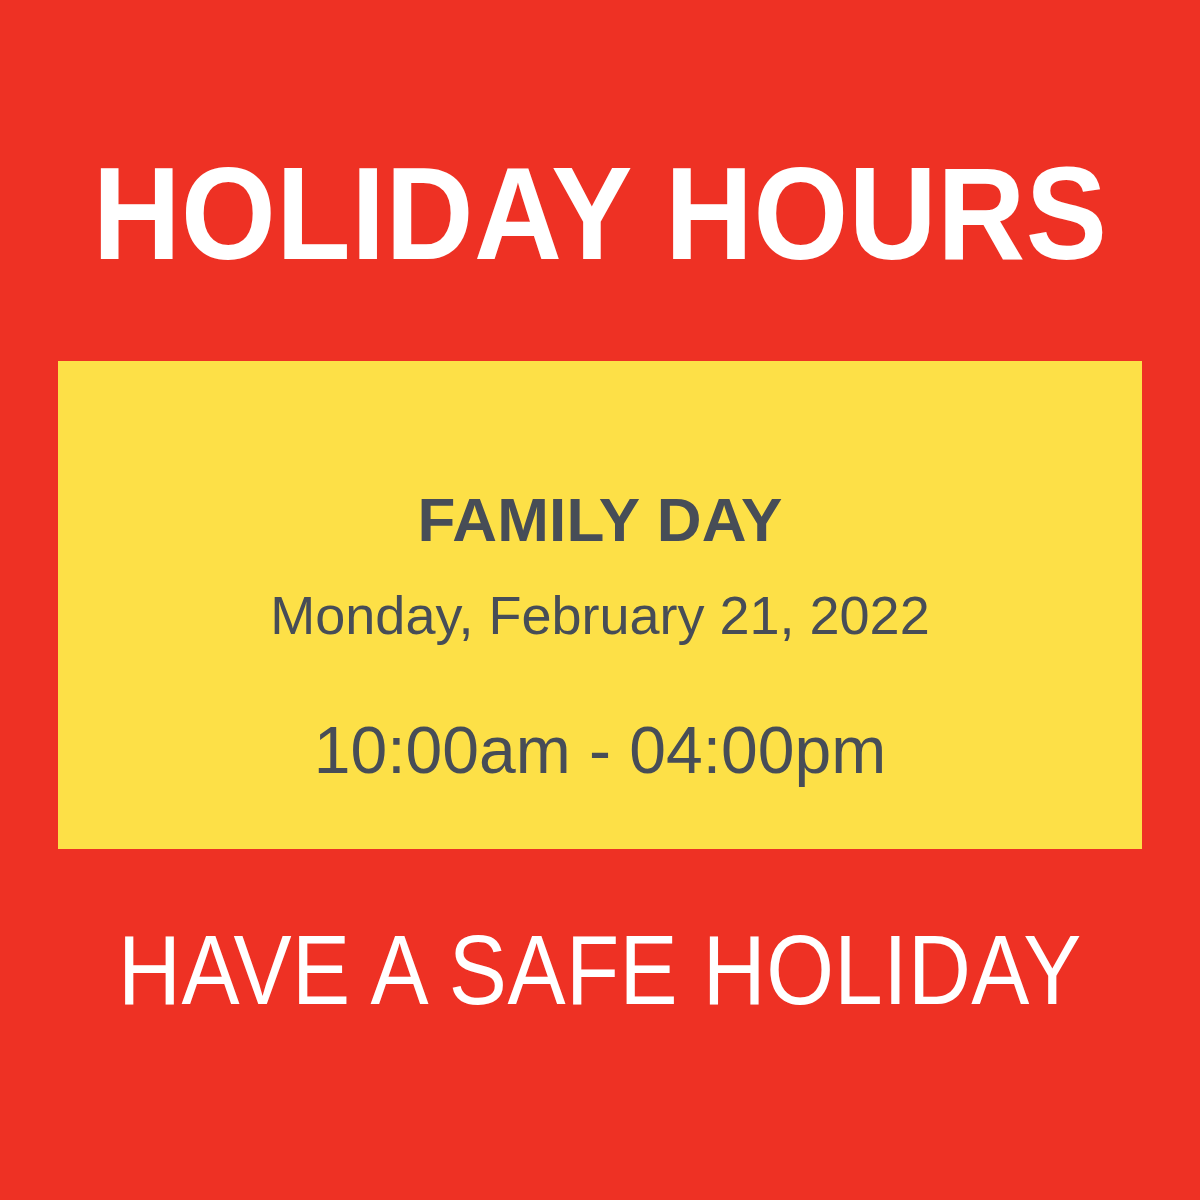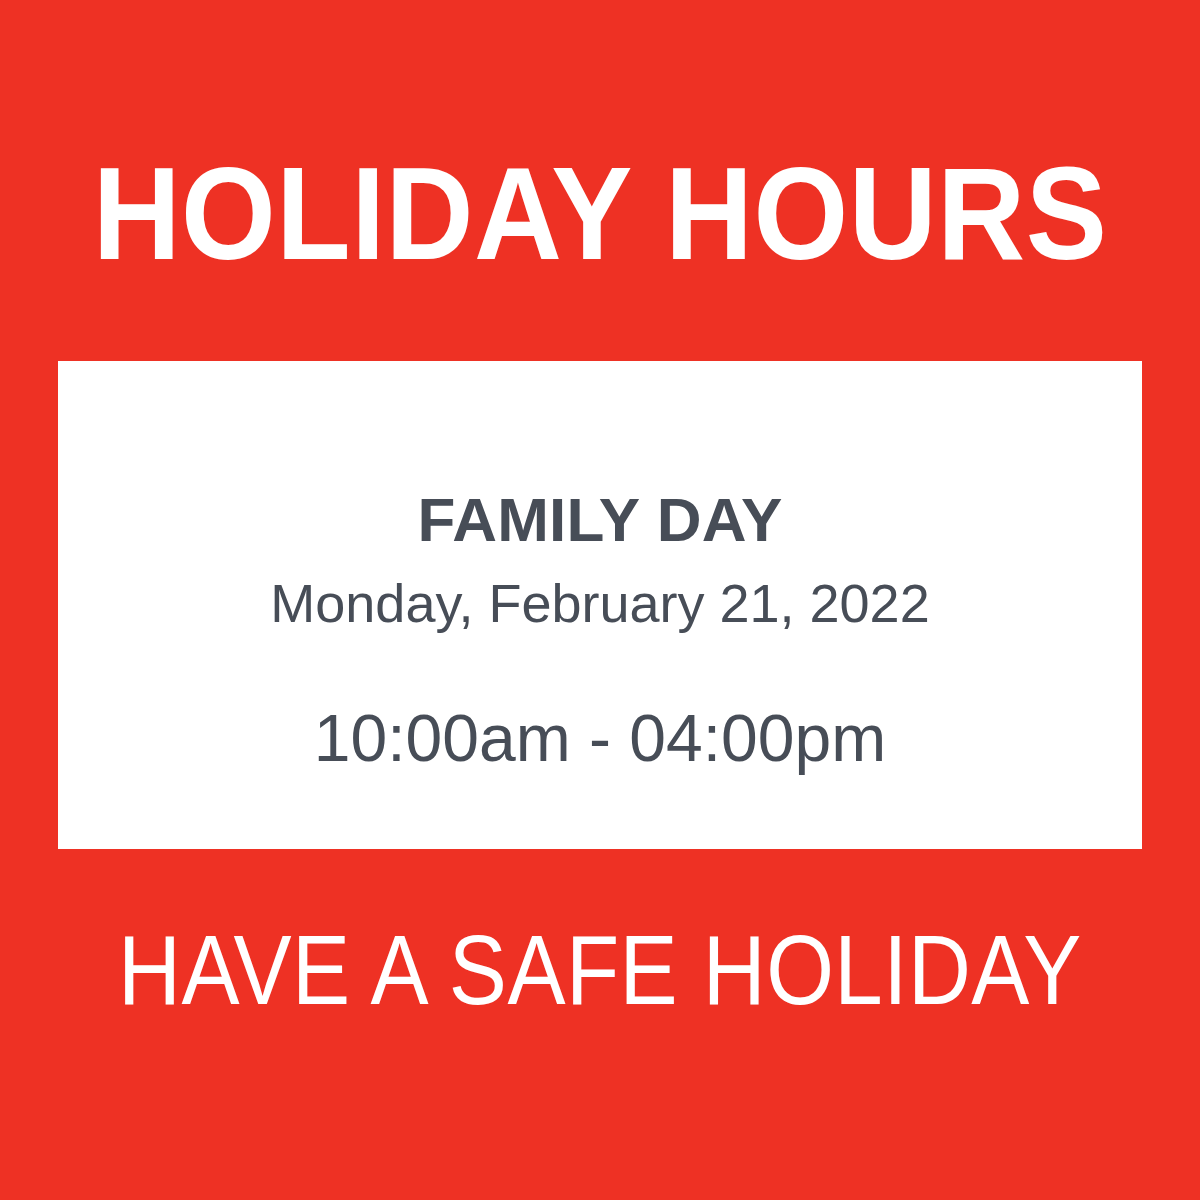--- a/index.html
+++ b/index.html
@@ -47,21 +47,21 @@
     -webkit-font-smoothing: antialiased;
   }
 
   
   .card {
     position: absolute;
     left: 58px;
     top: 361px;
     width: 1084px;
     height: 488px;
-    background: #ffffff;
+    background: #fde047;
     box-sizing: border-box;
     display: flex;
     flex-direction: column;
     align-items: center;
   }
 
   .card-inner {
     width: 100%;
     text-align: center;
   }
@@ -72,33 +72,33 @@
     color: #474d57;
     font-family: "Liberation Sans", sans-serif;
     font-weight: 700;
     font-size: 62px;
     line-height: 62px;
     letter-spacing: 0.2px;
     white-space: nowrap;
   }
 
   .event-date {
-    margin: 0;
+    margin: 12px;
     padding: 0;
     color: #474d57;
     font-family: "Liberation Sans", sans-serif;
     font-weight: 400;
     font-size: 54px;
     line-height: 54px;
     letter-spacing: 0px;
     white-space: nowrap;
   }
 
   .event-hours {
-    margin: 4px;
+    margin: 16px;
     padding: 0;
     color: #474d57;
     font-family: "Liberation Sans", sans-serif;
     font-weight: 400;
     font-size: 66px;
     line-height: 66px;
     letter-spacing: 0px;
     white-space: nowrap;
   }
 

